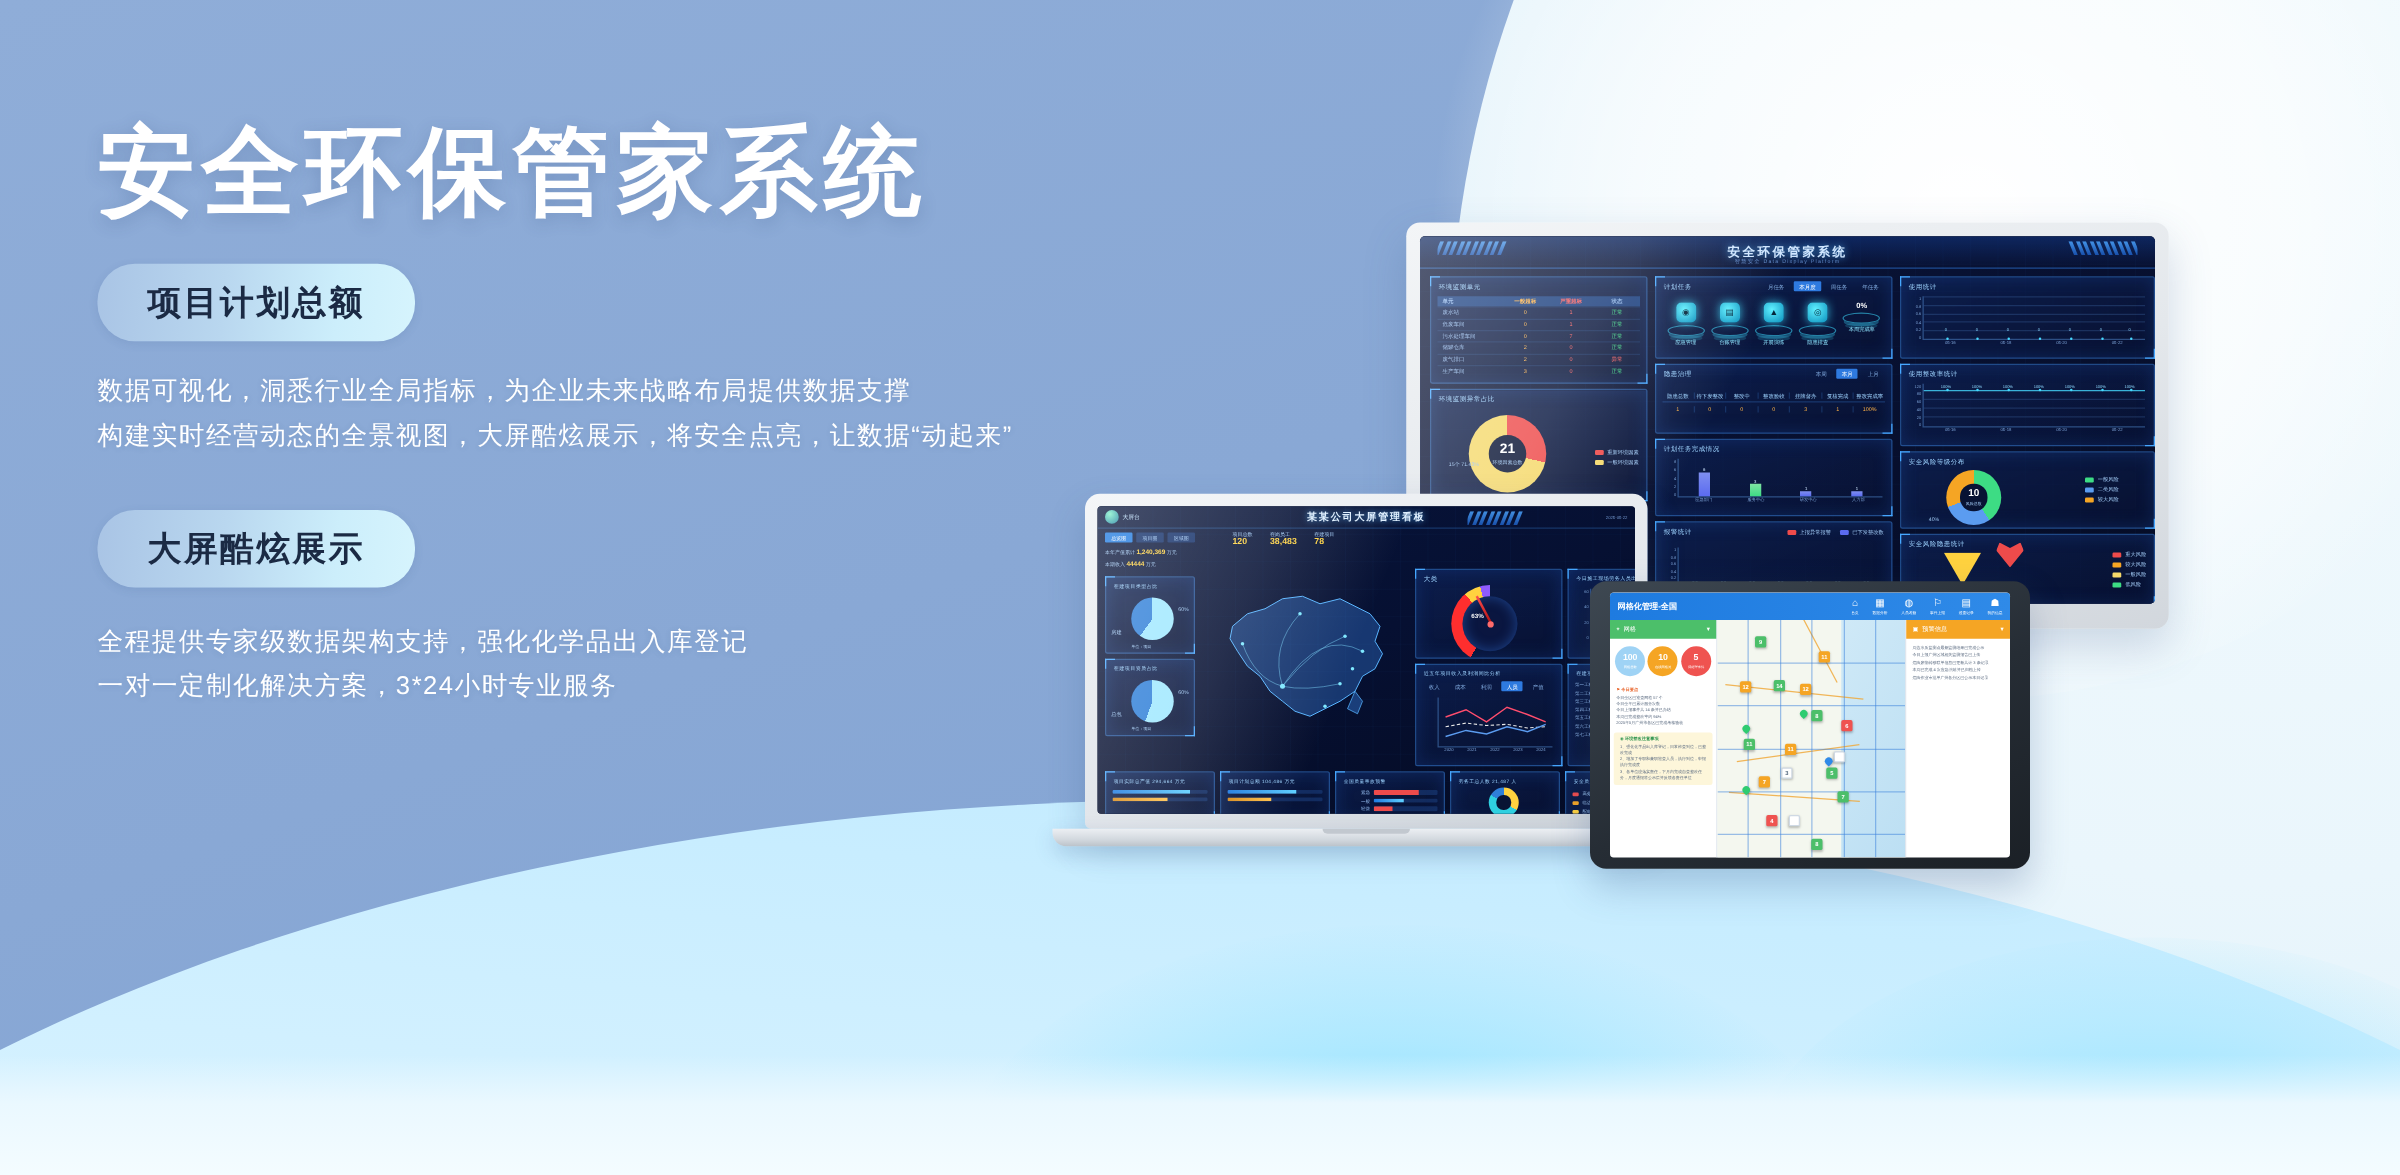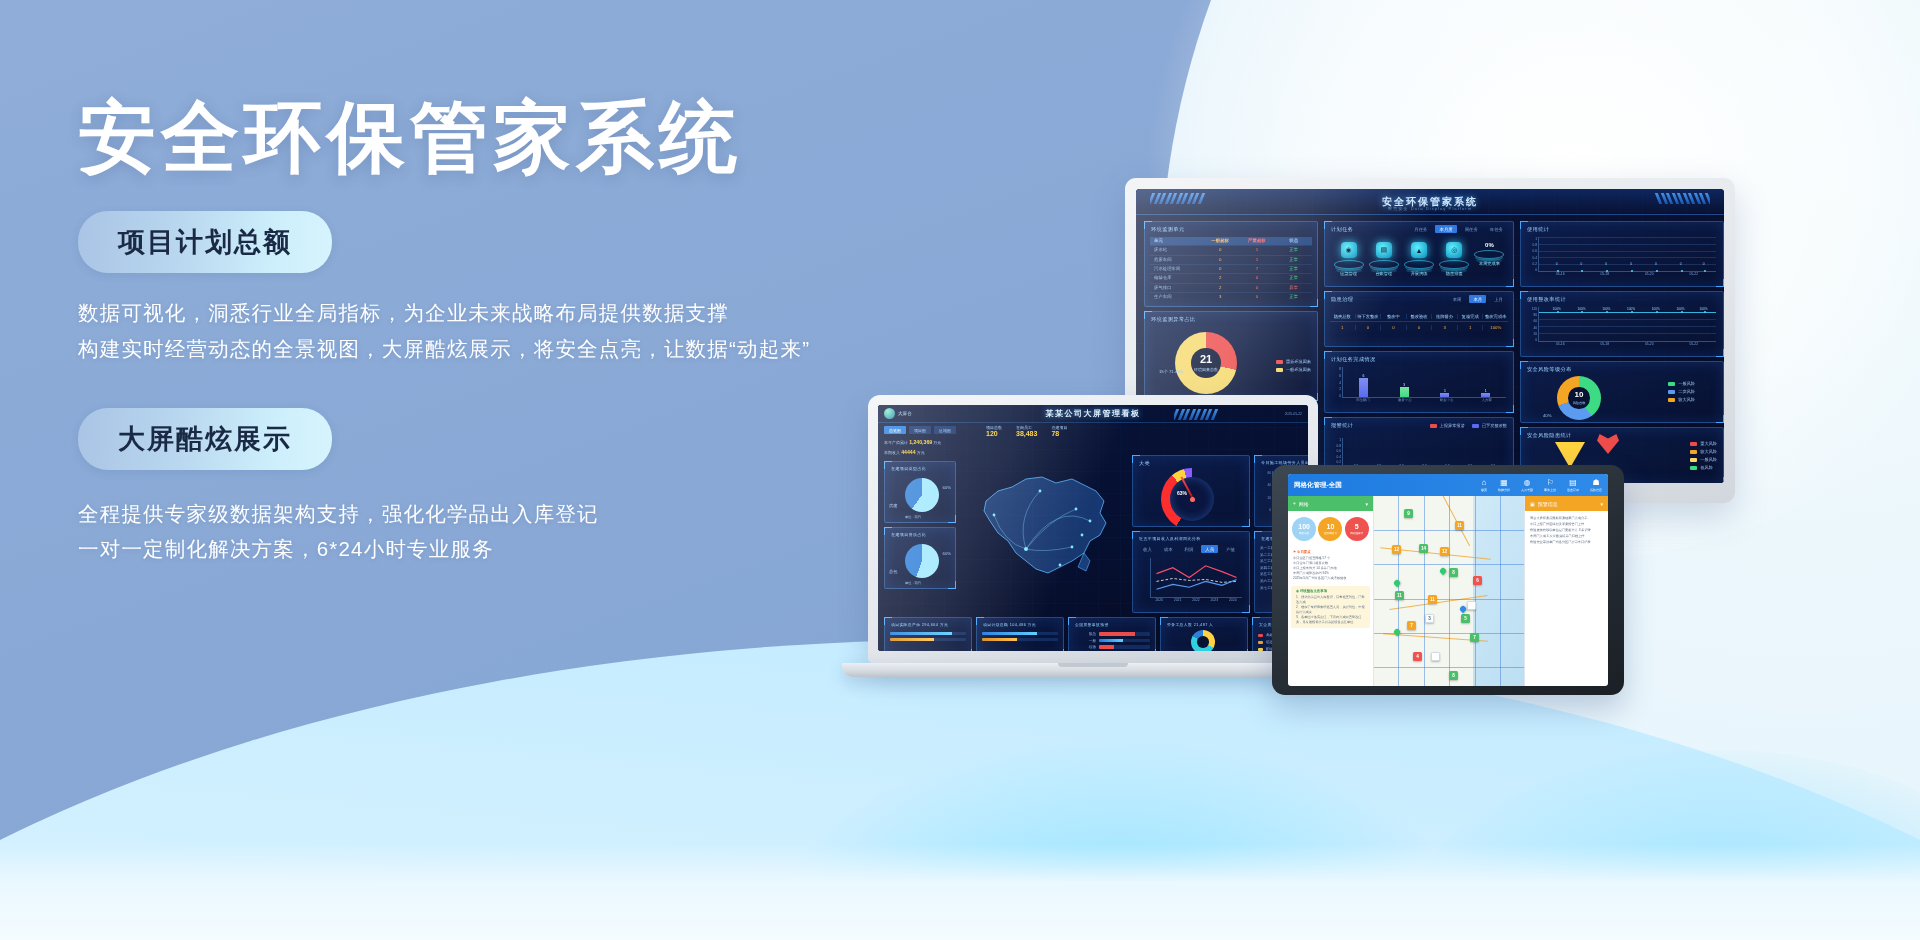--- a/index.html
+++ b/index.html
@@ -359,21 +359,21 @@
 
   <div class="para">
     <div>数据可视化，洞悉行业全局指标，为企业未来战略布局提供数据支撑</div>
     <div>构建实时经营动态的全景视图，大屏酷炫展示，将安全点亮，让数据“动起来”</div>
   </div>
 
   <div class="pill second">大屏酷炫展示</div>
 
   <div class="para second">
     <div>全程提供专家级数据架构支持，强化化学品出入库登记</div>
-    <div>一对一定制化解决方案，6*24小时专业服务</div>
+    <div>一对一定制化解决方案，3*24小时专业服务</div>
   </div>
 
 </div>
 
 <div id="devices">
 
   <div class="monitor">
     <div class="mon-bezel">
       <div class="mon-screen">
         <div class="dash">

